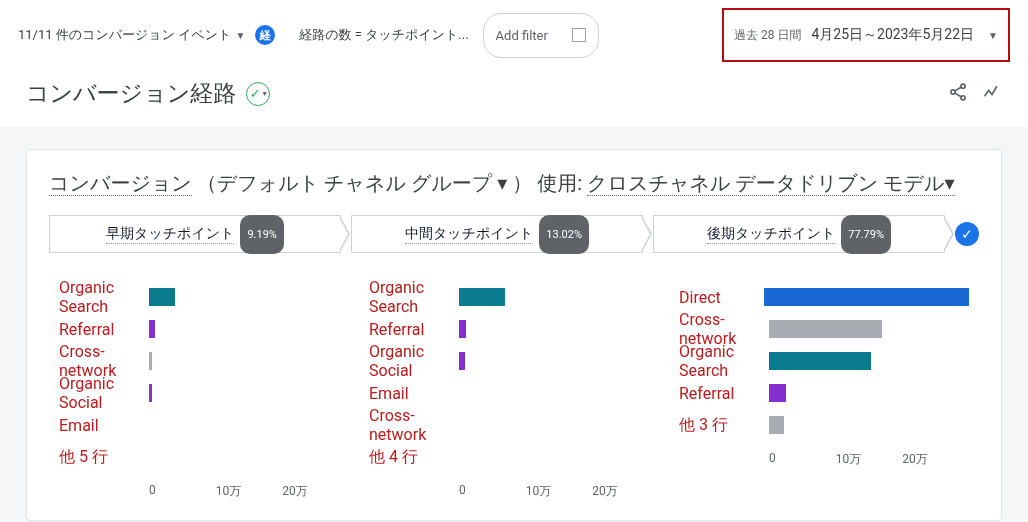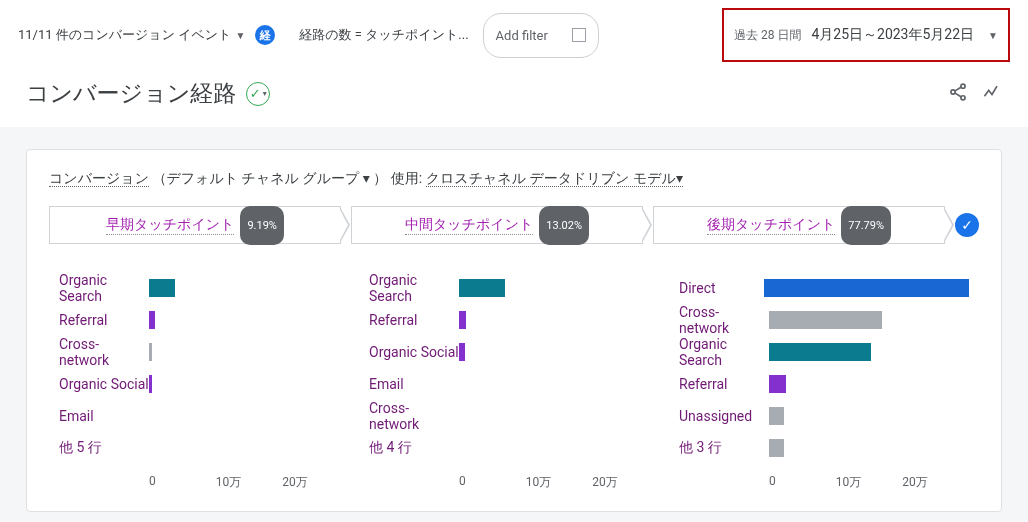--- a/index.html
+++ b/index.html
@@ -14,34 +14,34 @@
 .spacer{flex:1}
 .daterange{border:2px solid #b80a0a;padding:16px 10px;display:flex;align-items:center;gap:10px;cursor:pointer}
 .daterange .lbl{color:#5f6368;font-size:12px}
 .daterange .val{color:#3c4043;font-size:14px}
 .titlebar{display:flex;align-items:center;padding:8px 26px 18px}
 .title{font-size:23px;color:#3c4043;margin-right:10px}
 .okbadge{width:22px;height:22px;border:1.5px solid #34a853;border-radius:50%;display:flex;align-items:center;justify-content:center;color:#34a853;font-size:13px}
 .share,.trend{color:#5f6368}
 .content{background:#f5f6f7;padding:22px 26px}
 .card{background:#fff;border:1px solid #e0e0e0;border-radius:4px;padding:20px 22px}
-.subhead{font-size:14px;color:#3c4043;margin-bottom:18px}
+.subhead{font-size:20px;color:#3c4043;margin-bottom:18px}
 .subhead .link{border-bottom:1.5px dotted #5f6368;cursor:pointer}
 .tabs{display:flex;align-items:center;gap:10px}
 .tab{flex:1;position:relative;height:36px;border:1px solid #cfd2d6;display:flex;align-items:center;justify-content:center;gap:6px;cursor:pointer;background:#fff}
 .tab::after{content:"";position:absolute;right:-10px;top:50%;transform:translateY(-50%);width:0;height:0;border-top:18px solid transparent;border-bottom:18px solid transparent;border-left:10px solid #cfd2d6}
 .tab::before{content:"";position:absolute;right:-8px;top:50%;transform:translateY(-50%);width:0;height:0;border-top:17px solid transparent;border-bottom:17px solid transparent;border-left:9px solid #fff;z-index:1}
 .tab:last-of-type::after,.tab:last-of-type::before{display:none}
-.tab .txt{border-bottom:1.5px dotted #8a8f95;color:#a21caf;font-size:14px}
+.tab .txt{border-bottom:1.5px dotted #8a8f95;color:#0f172a;font-size:14px}
 .tab .pct{background:#5f6368;color:#fff;border-radius:10px;font-size:11px;padding:13px 7px}
 .donecheck{width:24px;height:24px;border-radius:50%;background:#1a73e8;color:#fff;display:flex;align-items:center;justify-content:center;font-size:14px;flex:0 0 24px}
 .charts{display:flex;margin-top:28px}
 .chart{flex:1;padding:0 10px}
 .row{display:flex;align-items:center;height:32px}
-.row .lbl{width:90px;font-size:14px;color:#701a75}
+.row .lbl{width:90px;font-size:16px;color:#b91c1c}
 .row .bar{height:18px}
 .axis{display:flex;margin-top:10px;font-size:12px;color:#5f6368}
 .axis .lblspace{width:90px}
 .axis .aval{flex:1}
 .c-blue{background:#1967d2}
 .c-teal{background:#0b7c8f}
 .c-purple{background:#8430ce}
 .c-gray{background:#a7acb3}
 </style>
 </head>
@@ -193,24 +193,20 @@
           </div>
           <div class="row">
             <span class="lbl">Organic Search</span>
             <span class="bar c-teal" style="width:35.00%"></span>
           </div>
           <div class="row">
             <span class="lbl">Referral</span>
             <span class="bar c-purple" style="width:6.00%"></span>
           </div>
           <div class="row">
-            <span class="lbl">Unassigned</span>
-            <span class="bar c-gray" style="width:5.00%"></span>
-          </div>
-          <div class="row">
             <span class="lbl">他 3 行</span>
             <span class="bar c-gray" style="width:5.00%"></span>
           </div>
           <div class="axis">
             <span class="lblspace"></span>
             <span class="aval">0</span>
             <span class="aval">10万</span>
             <span class="aval">20万</span>
           </div>
         </div>

